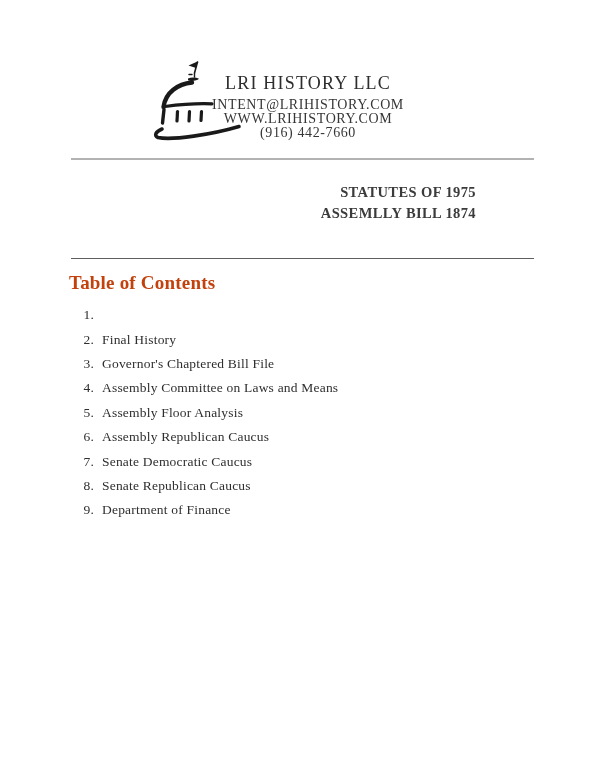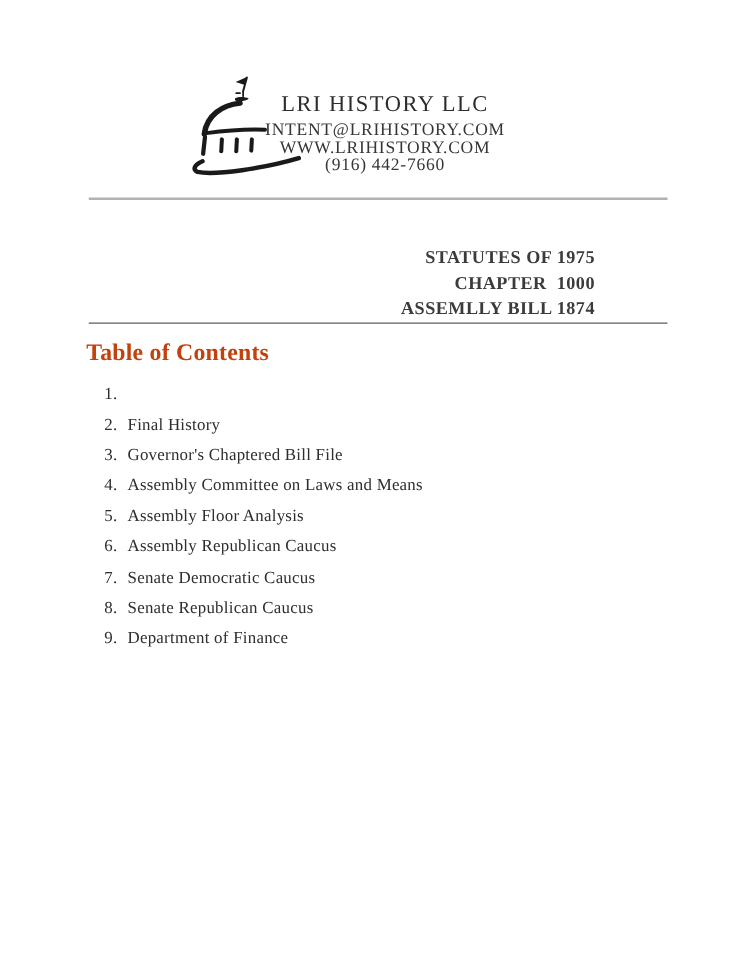--- a/index.html
+++ b/index.html
@@ -46,21 +46,21 @@
     background:#b2b2b2;
   }
   .rule-mid {
     position:absolute; left:57px; top:258px;
     width:463px; height:1.4px;
     background:#5e5e5e;
   }
 
   
   .reference {
-    position:absolute; top:196px; right:110px;
+    position:absolute; top:182px; right:110px;
     text-align:right;
     font-weight:bold;
     font-size:14.5px; line-height:20.5px;
     letter-spacing:0.4px;
     color:#3b3b3b;
   }
   .reference div { white-space:pre; }
 
   
   .toc-title {
@@ -123,21 +123,20 @@
     <div class="company">LRI HISTORY LLC</div>
     <div class="contact-line">INTENT@LRIHISTORY.COM</div>
     <div class="contact-line">WWW.LRIHISTORY.COM</div>
     <div class="contact-line">(916) 442-7660</div>
   </div>
 
   <div class="rule-top"></div>
 
   <div class="reference">
     <div>STATUTES OF 1975</div>
-    <div>CHAPTER  1000</div>
     <div>ASSEMLLY BILL 1874</div>
   </div>
 
   <div class="rule-mid"></div>
 
   <div class="toc-title">Table of Contents</div>
 
   <div class="toc-list">
     <div class="toc-row">
       <span class="toc-num">1.</span>

